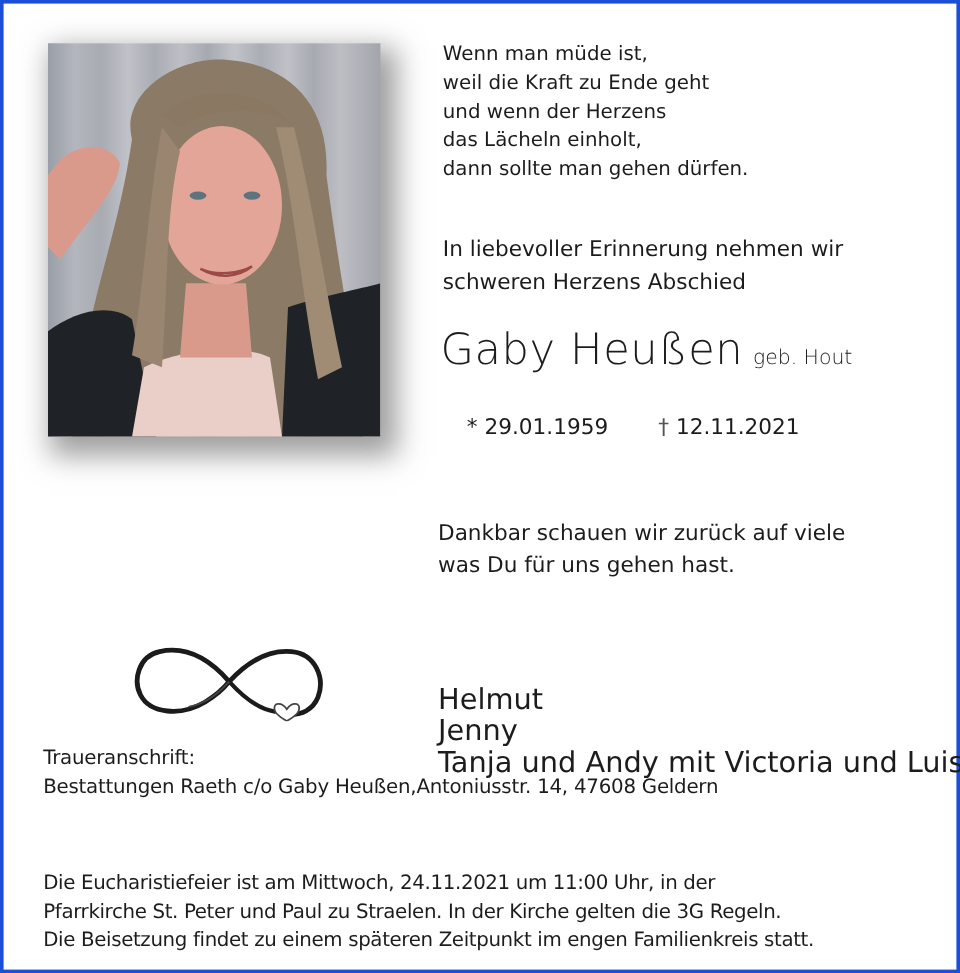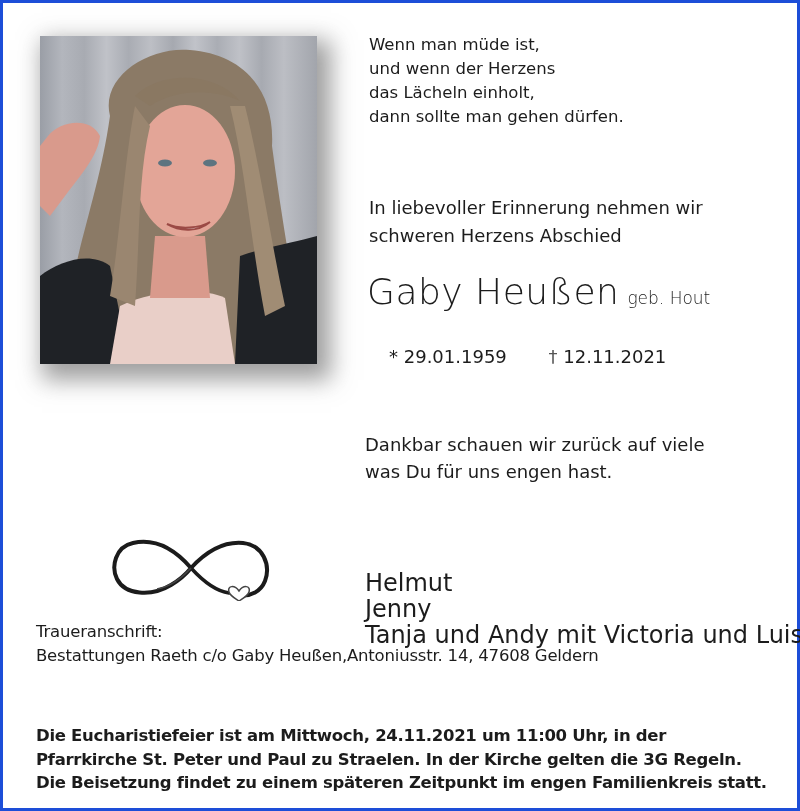--- a/index.html
+++ b/index.html
@@ -20,21 +20,21 @@
   .poem { left: 366px; top: 30px; font-size: 16.5px; line-height: 24px; }
   .intro { left: 366px; top: 191px; font-size: 18px; line-height: 28px; }
   .name { left: 364px; top: 265px; font-size: 36px; line-height: 48px; font-weight: 300; letter-spacing: 0.5px; }
   .name .maiden { font-size: 17px; letter-spacing: 0; margin-left: 8px; }
   .dates { left: 366px; top: 340px; font-size: 18px; line-height: 28px; margin-left: 20px; }
   .dates .cross { color: #555; margin-left: 36px; }
   .motto { left: 40px; top: 425px; width: 290px; text-align: center; font-size: 17px; line-height: 30px; }
   .thanks { left: 362px; top: 428px; font-size: 18px; line-height: 27px; }
   .family { left: 362px; top: 567px; font-size: 24px; line-height: 26px; }
   .addr { left: 33px; top: 617px; font-size: 16.5px; line-height: 24px; letter-spacing: -0.2px; }
-  .service { left: 33px; top: 721px; font-size: 16.5px; line-height: 23.5px; letter-spacing: -0.3px; font-weight: bold; }
+  .service { left: 33px; top: 721px; font-size: 16.5px; line-height: 23.5px; letter-spacing: -0.3px; }
   .infinity { position: absolute; left: 108px; top: 532px; width: 160px; height: 66px; }
   .line { display: block; white-space: nowrap; }
 </style>
 </head>
 <body>
 
 <div class="frame">
 
   <div class="photo-shadow"></div>
   <div class="photo">
@@ -59,20 +59,21 @@
       <ellipse cx="170" cy="127" rx="7" ry="3.5" fill="#5d7480"></ellipse>
 
       <path d="M127 188 C140 196 158 196 170 186 C160 192 140 194 127 188 Z" fill="#ffffff" stroke="#9b4a45" stroke-width="2"></path>
 
       <path d="M8 100 C20 85 50 80 60 100 C58 120 40 140 25 160 L10 180 L0 170 L0 110 Z" fill="#d99a8c"></path>
     </svg>
   </div>
 
   <div class="txt poem">
     <span class="line">Wenn man müde ist,</span>
+    <span class="line">weil die Kraft zu Ende geht</span>
     <span class="line">und wenn der Herzens</span>
     <span class="line">das Lächeln einholt,</span>
     <span class="line">dann sollte man gehen dürfen.</span>
   </div>
 
   <div class="txt intro">
     <span class="line">In liebevoller Erinnerung nehmen wir</span>
     <span class="line">schweren Herzens Abschied</span>
   </div>
 
@@ -89,21 +90,21 @@
 
   <svg class="infinity" viewBox="0 0 160 66">
     <path d="M80 33 C60 10 40 4 22 8 C4 12 0 32 6 44 C14 60 40 62 60 50 C70 44 76 38 80 33 C92 20 110 6 132 8 C152 10 160 30 154 46 C150 56 140 62 128 60" fill="none" stroke="#1b1b1b" stroke-width="4" stroke-linecap="round"></path>
     <path d="M80 33 C90 44 104 56 118 58" fill="none" stroke="#1b1b1b" stroke-width="3.5" stroke-linecap="round"></path>
     <path d="M80 33 C70 44 58 52 46 54" fill="none" stroke="#444" stroke-width="1.5"></path>
     <path d="M128 56 C124 50 116 50 118 57 C119 61 125 64 128 66 C131 64 137 61 138 57 C140 50 132 50 128 56 Z" fill="#ffffff" stroke="#444" stroke-width="1.5"></path>
   </svg>
 
   <div class="txt thanks">
     <span class="line">Dankbar schauen wir zurück auf viele</span>
-    <span class="line">was Du für uns engen hast.</span>
+    <span class="line">was Du für uns gehen hast.</span>
   </div>
 
   <div class="txt family">
     <span class="line">Helmut</span>
     <span class="line">Jenny</span>
     <span class="line">Tanja und Andy mit Victoria und Luis</span>
   </div>
 
   <div class="txt addr">
     <span class="line">Traueranschrift:</span>

